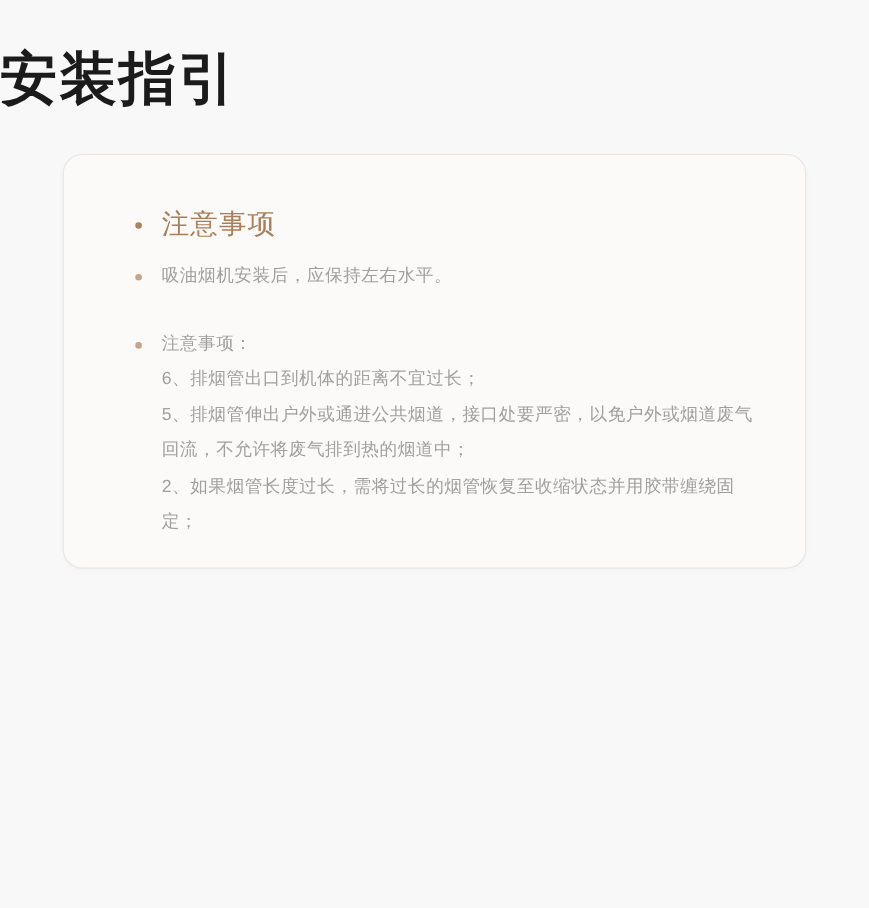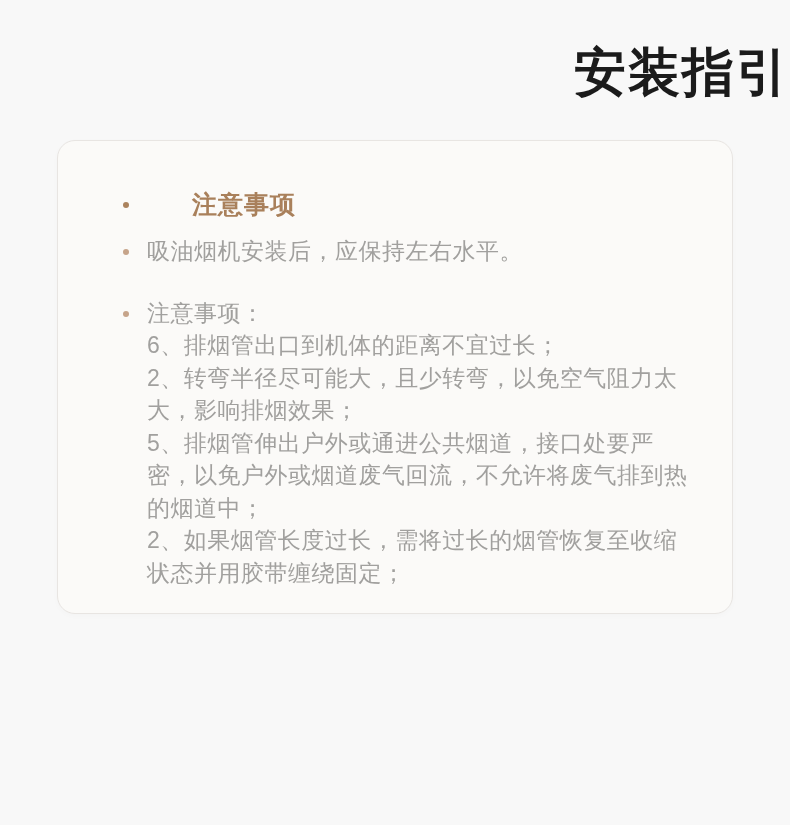--- a/index.html
+++ b/index.html
@@ -6,27 +6,26 @@
     margin: 0;
     padding: 0;
     width: 790px;
     height: 825px;
     background: #f8f8f8;
     overflow: hidden;
     font-family: "Liberation Sans", sans-serif;
   }
   .page-title {
     margin-top: 40px;
-    text-align: right;
+    text-align: left;
     font-size: 52px;
     line-height: 64px;
     font-weight: 900;
     letter-spacing: 2px;
     color: #1b1b1b;
-    padding-left: 16px;
   }
   .notice-card {
     box-sizing: border-box;
     width: 676px;
     margin: 36px auto 0 auto;
     background: #fbfaf8;
     border: 1px solid #e8e5e2;
     border-radius: 18px;
     box-shadow: 0 2px 6px rgba(0,0,0,0.02);
     padding: 46px 42px 24px 65px;
@@ -47,31 +46,30 @@
     margin-top: 14px;
   }
   .heading-row { margin-bottom: 14px; }
   .heading-row .dot {
     background: #ab835e;
     margin-top: 15px;
   }
   .heading-label {
     font-size: 25px;
     line-height: 34px;
-    font-weight: bold;
+    font-weight: normal;
     color: #a9805b;
     letter-spacing: 1px;
-    margin-left: 45px;
   }
   .note-item { margin-bottom: 29px; }
   .note-item:last-child { margin-bottom: 0; }
   .note-item .dot { background: #c6a48a; }
   .note-text {
     width: 545px;
-    font-size: 23px;
+    font-size: 16px;
     line-height: 32.5px;
     color: #a1a09e;
     letter-spacing: 0.5px;
   }
 </style>
 </head>
 <body>
 
 <div class="page-title">安装指引</div>
 
@@ -94,19 +92,18 @@
   </div>
 
 
   <div class="row note-item">
     <span class="bullet-col">
       <span class="dot"></span>
     </span>
     <div class="note-text">
           <div>注意事项：</div>
           <div>6、排烟管出口到机体的距离不宜过长；</div>
-          <div>2、转弯半径尽可能大，且少转弯，以免空气阻力太大，影响排烟效果；</div>
           <div>5、排烟管伸出户外或通进公共烟道，接口处要严密，以免户外或烟道废气回流，不允许将废气排到热的烟道中；</div>
           <div>2、如果烟管长度过长，需将过长的烟管恢复至收缩状态并用胶带缠绕固定；</div>
         </div>
   </div>
 </div>
 </div>
 
 </body></html>

